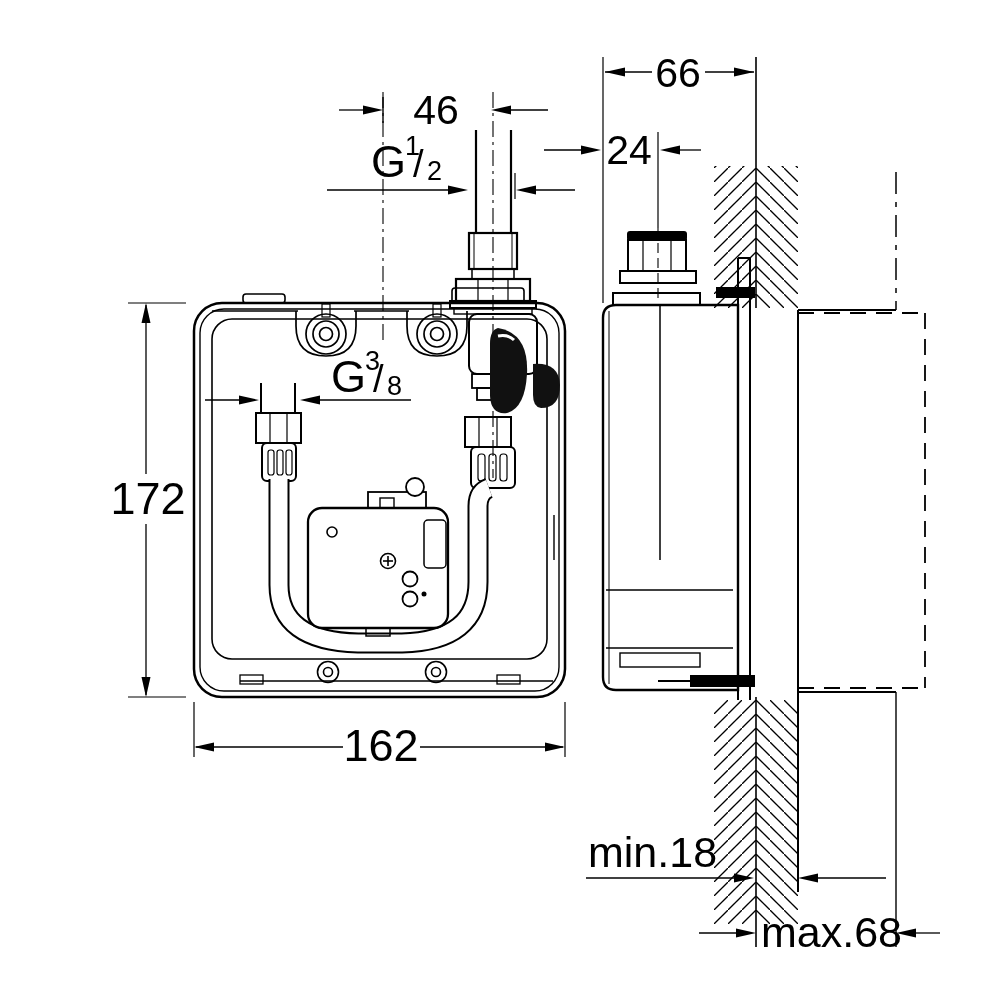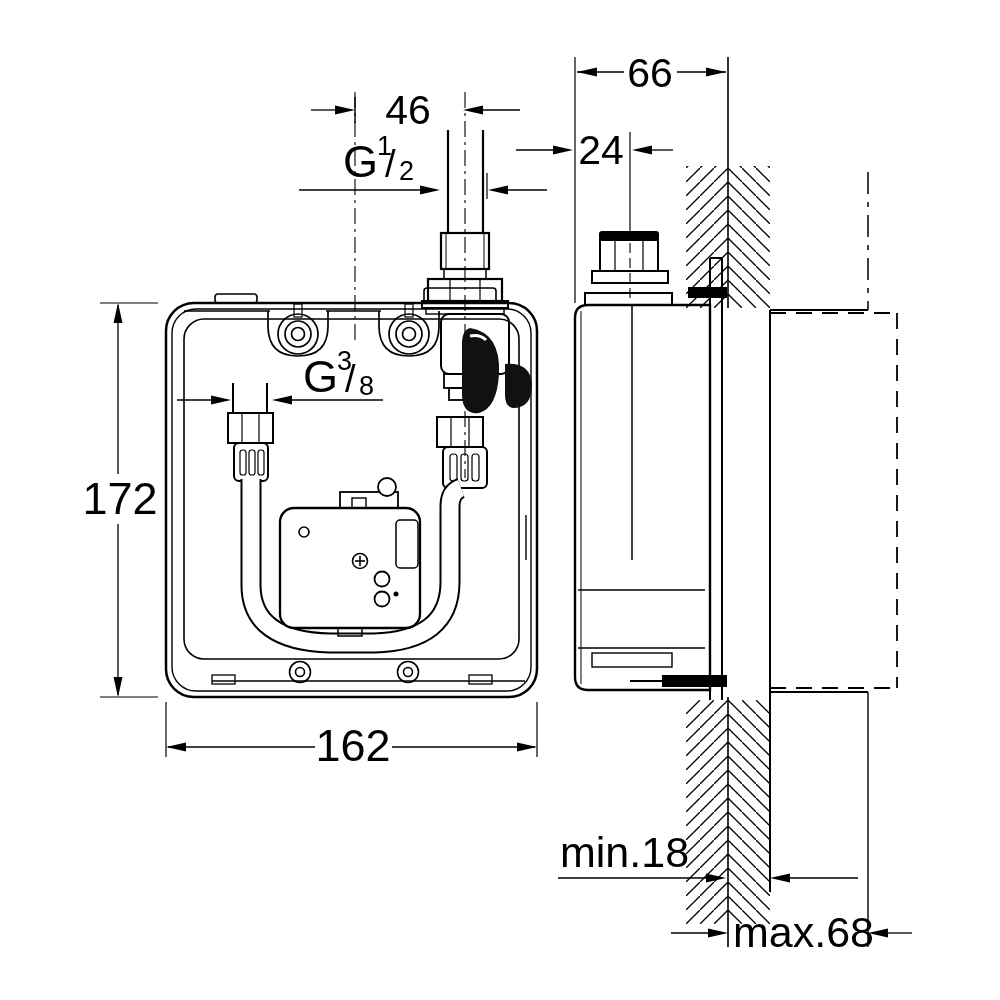--- a/index.html
+++ b/index.html
@@ -1,16 +1,16 @@
 <!DOCTYPE html>
 <html><head>
 <meta charset="utf-8">
 <style>
   html,body{margin:0;padding:0;background:#ffffff;}
-  .stage{width:912px;height:1000px;position:relative;background:#ffffff;overflow:hidden;}
+  .stage{width:912px;height:1000px;position:relative;background:#ffffff;overflow:hidden;margin-left:28px;}
   svg{display:block;}
   text{font-family:"Liberation Sans", sans-serif;fill:#000;}
   .dim{font-size:41px;}
   .dimbig{font-size:45px;}
   .dimwall{font-size:43px;}
   .thG{font-size:45px;}
   .thSup{font-size:27px;}
   .thSlash{font-size:38px;}
 </style>
 </head>

